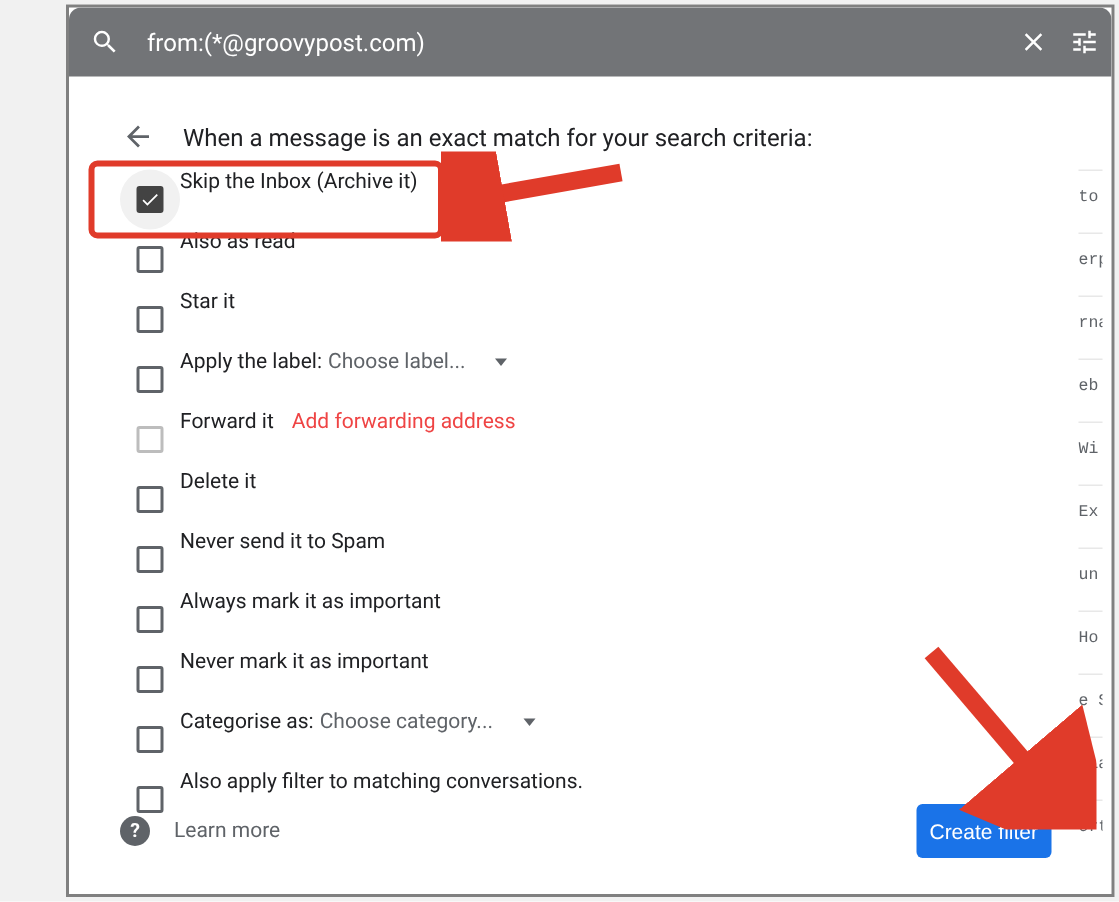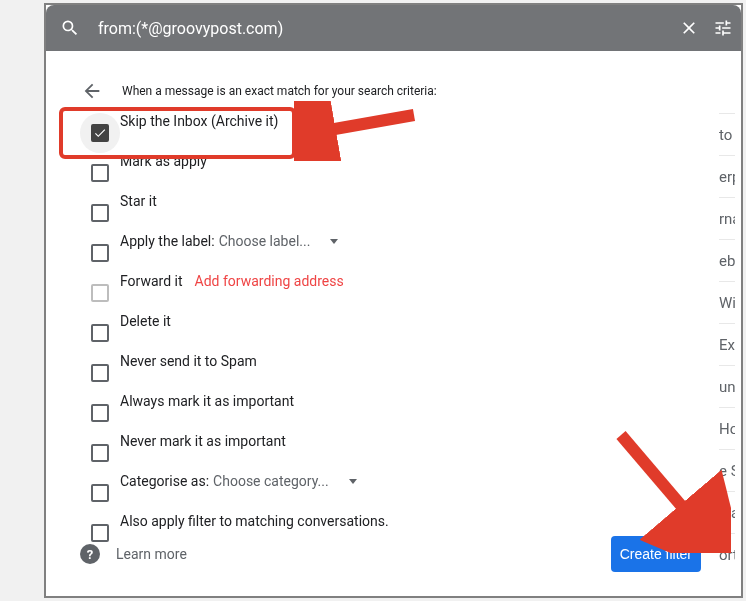--- a/index.html
+++ b/index.html
@@ -59,21 +59,21 @@
       right: 26px;
       bottom: 8px;
       background: #fff;
     }
     .header-row {
       display: flex;
       align-items: center;
       padding: 16px 4px 10px 24px;
     }
     .back-btn { width: 24px; height: 24px; display: flex; align-items: center; justify-content: center; cursor: pointer; }
-    .header-text { margin-left: 18px; color: #202124; font-size: 12px; }
+    .header-text { margin-left: 18px; color: #202124; font-size: 16px; }
 
     .options { padding: 0 0 0 24px; }
     .option-row {
       display: flex;
       align-items: flex-start;
       min-height: 36px;
       padding: 0;
     }
     .checkbox {
       width: 18px; height: 18px;
@@ -171,21 +171,22 @@
       cursor: pointer;
     }
 
     
     .bg-rows {
       position: absolute;
       right: 6px;
       top: 108px;
       width: 16px;
       color: #5f6368;
-      font-size: 15px;
+      font-size: 11px;
+      font-family: Liberation Mono, monospace;
     }
     .bg-rows div {
       height: 42px;
       overflow: hidden;
       border-top: 1px solid #e8e8e8;
       padding-top: 12px;
       white-space: nowrap;
     }
   </style>
 </head>
@@ -247,21 +248,21 @@
                 <path d="M9 16.17L4.83 12l-1.42 1.41L9 19 21 7l-1.41-1.41z"></path>
               </svg>
             </span>
           </span>
           <span class="option-label">Skip the Inbox (Archive it)</span>
         </div>
         <div class="option-row">
           <span class="checkbox-wrap">
             <span class="checkbox"></span>
           </span>
-          <span class="option-label">Mark as apply</span>
+          <span class="option-label">Also as read</span>
         </div>
         <div class="option-row">
           <span class="checkbox-wrap">
             <span class="checkbox"></span>
           </span>
           <span class="option-label">Star it</span>
         </div>
         <div class="option-row">
           <span class="checkbox-wrap">
             <span class="checkbox"></span>

